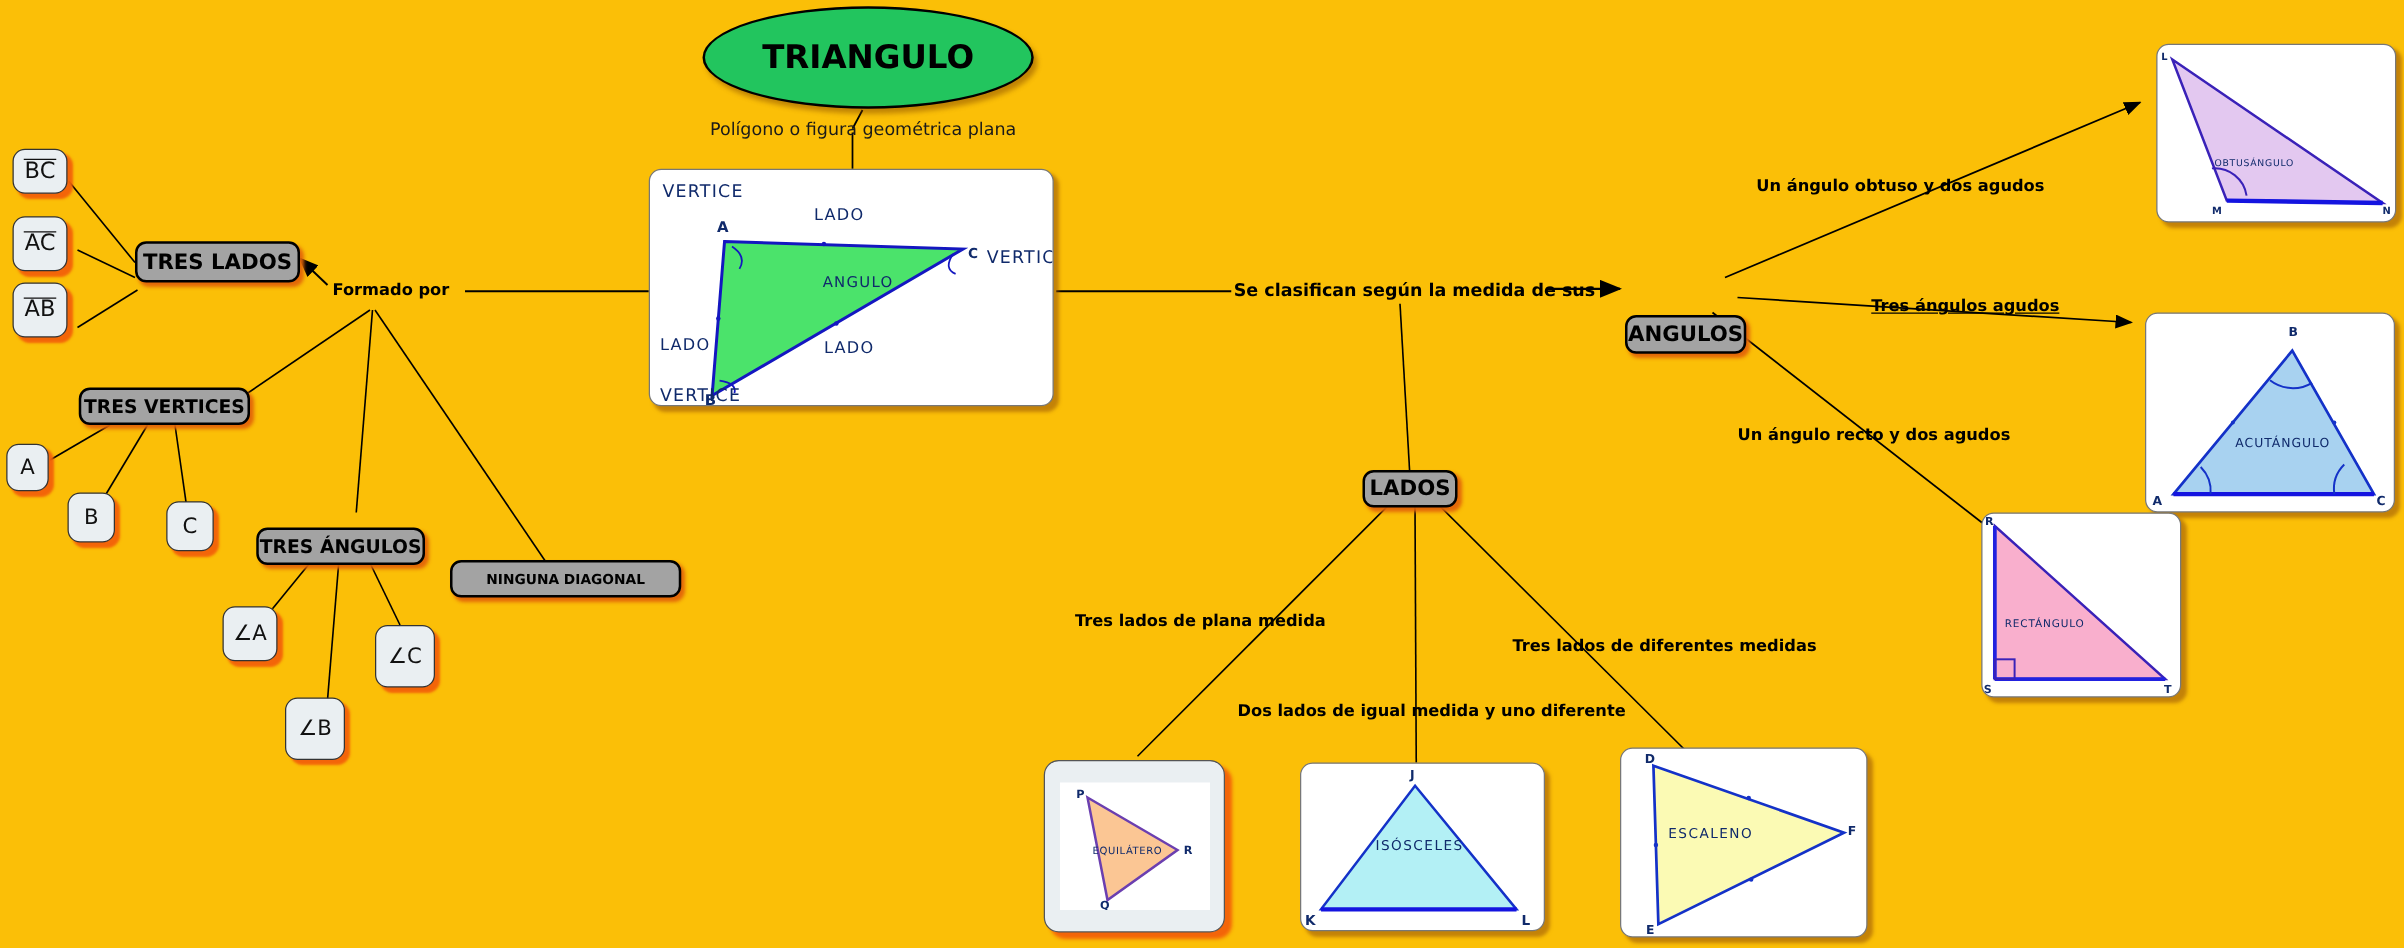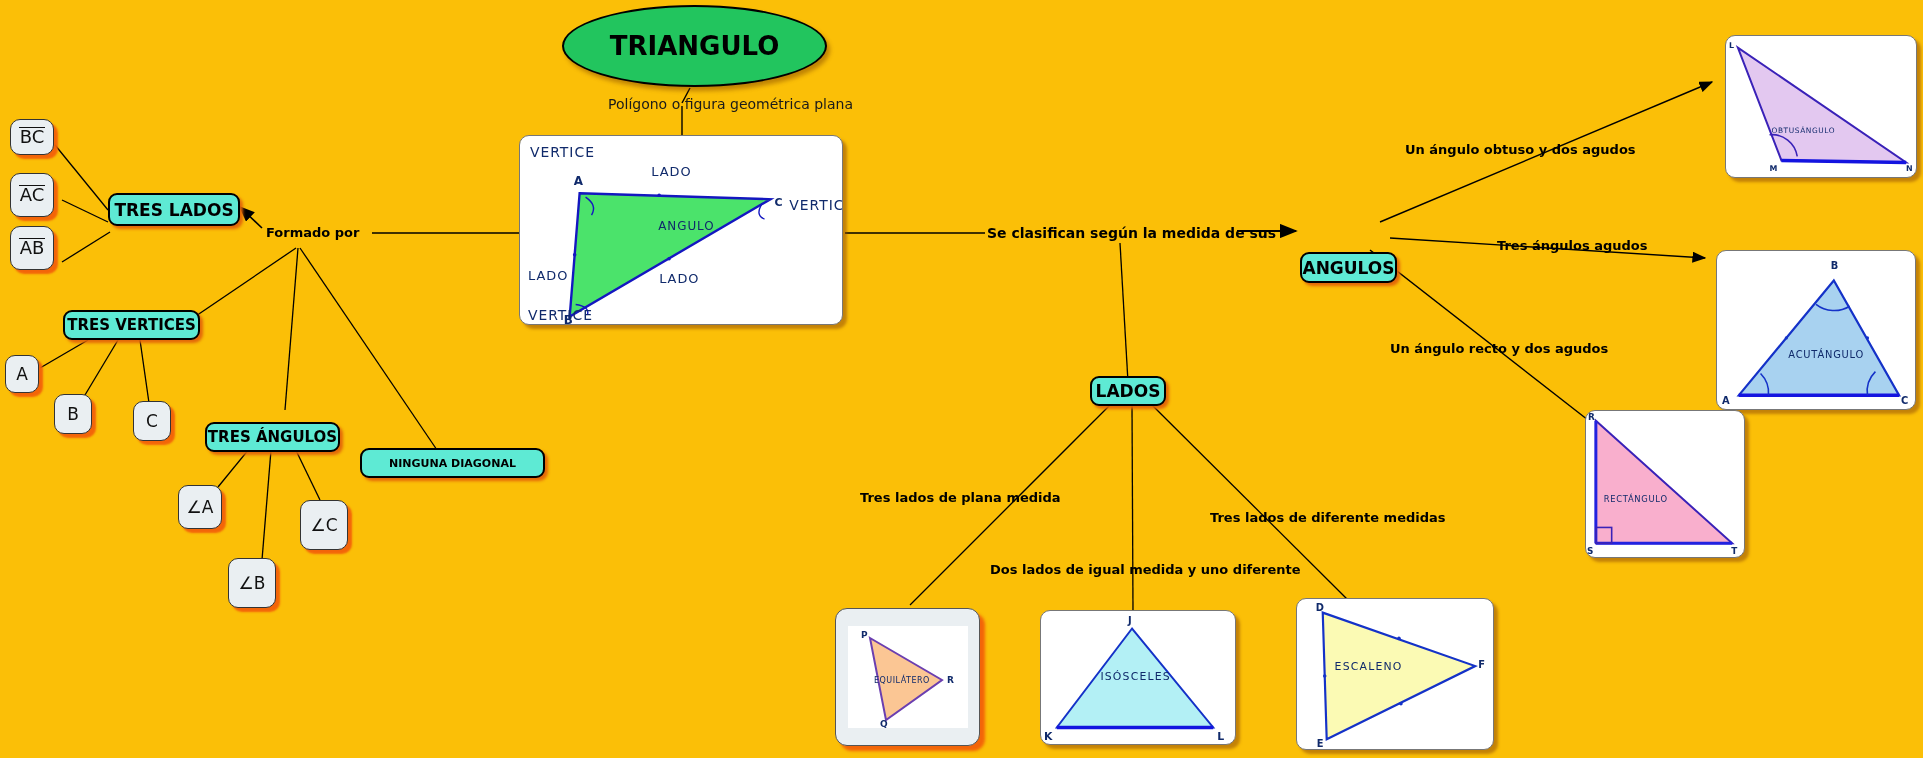--- a/index.html
+++ b/index.html
@@ -20,21 +20,21 @@
   .root-ellipse{
     background:#22c55e;
     border:2px solid #000;
     border-radius:50%;
     display:flex;align-items:center;justify-content:center;
     color:#000;font-weight:bold;
     box-shadow:3px 4px 4px rgba(120,60,0,.45);
   }
 
   .yellow-box{
-    background:#5eead4;
+    background:#a3a3a3;
     border:2px solid #000;
     border-radius:9px;
     display:flex;align-items:center;justify-content:center;
     color:#000;font-weight:bold;
     box-shadow:3px 3px 3px rgba(226,100,10,.95);
     white-space:nowrap;
     padding:0 10px;
   }
 
   .grey-box{
@@ -65,21 +65,21 @@
     overflow:hidden;
   }
 
   .edge-label{
     position:absolute;z-index:4;
     color:#000;font-weight:bold;font-size:13px;
     white-space:nowrap;
   }
   .plain-label{
     position:absolute;z-index:4;
-    color:#1a1a1a;font-size:13px;white-space:nowrap;margin-left:40px;
+    color:#1a1a1a;font-size:13px;white-space:nowrap;
   }
   svg{display:block;}
   .tri-txt{font-family:"DejaVu Sans","Liberation Sans",sans-serif;fill:#102a6b;}
 </style>
 </head>
 <body>
 
 <div id="stage">
 
   <svg id="links" viewBox="0 0 1923 758" width="1923" height="758">
@@ -203,26 +203,26 @@
 
   <div class="node yellow-box" style="left:1300px;top:216px;width:97px;height:31px;font-size:17px;margin-top:36px;">
     <span>ANGULOS</span>
   </div>
 
   <div class="node yellow-box" style="left:1090px;top:376px;width:76px;height:30px;font-size:17px;">
     <span>LADOS</span>
   </div>
 
   <div class="edge-label" style="left:1405px;top:142px;">Un ángulo obtuso y dos agudos</div>
-  <div class="edge-label" style="left:1497px;top:238px;">Tres ángulos agudos</div>
+  <div class="edge-label" style="left:1497px;top:238px;text-decoration:underline;">Tres ángulos agudos</div>
   <div class="edge-label" style="left:1390px;top:341px;">Un ángulo recto y dos agudos</div>
 
   <div class="edge-label" style="left:860px;top:490px;">Tres lados de plana medida</div>
   <div class="edge-label" style="left:990px;top:562px;">Dos lados de igual medida y uno diferente</div>
-  <div class="edge-label" style="left:1210px;top:510px;">Tres lados de diferente medidas</div>
+  <div class="edge-label" style="left:1210px;top:510px;">Tres lados de diferentes medidas</div>
 
   <div class="node pic-white" style="left:1725px;top:35px;width:192px;height:143px;">
     <svg viewBox="0 0 192 143" width="192" height="143">
       <polygon points="12,12 56,126 182,128" fill="#E3C8F0" stroke="#3A22B8" stroke-width="2"></polygon>
       <line x1="56" y1="126" x2="182" y2="128" stroke="#1414E0" stroke-width="3.5"></line>
       <path d="M44,100 A26,26 0 0 1 72,122" fill="none" stroke="#3A22B8" stroke-width="1.6"></path>
       <text class="tri-txt" x="46" y="98" font-size="7.5" letter-spacing="0.6">OBTUSÁNGULO</text>
       <text class="tri-txt" x="3" y="12" font-size="8" font-weight="bold" fill="#1414E0">L</text>
       <text class="tri-txt" x="44" y="137" font-size="8" font-weight="bold" fill="#1414E0">M</text>
       <text class="tri-txt" x="182" y="137" font-size="8" font-weight="bold" fill="#1414E0">N</text>

